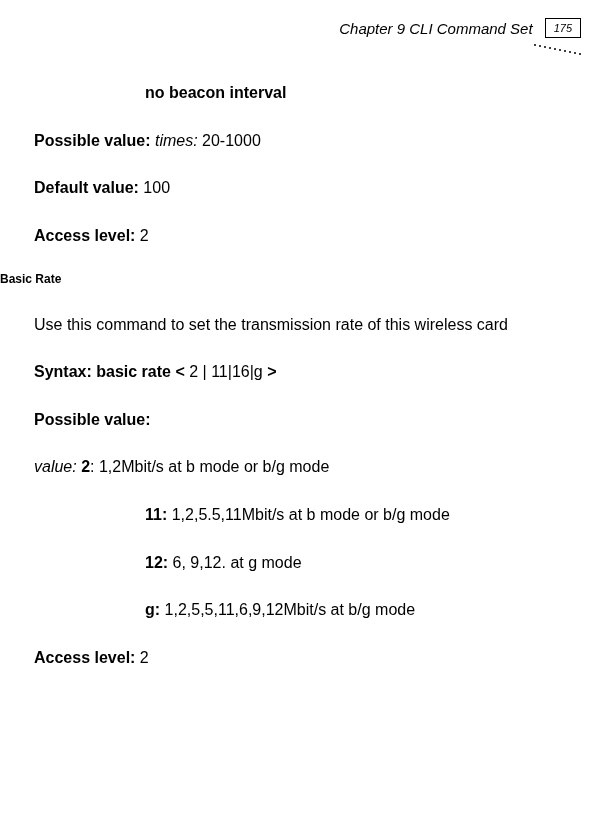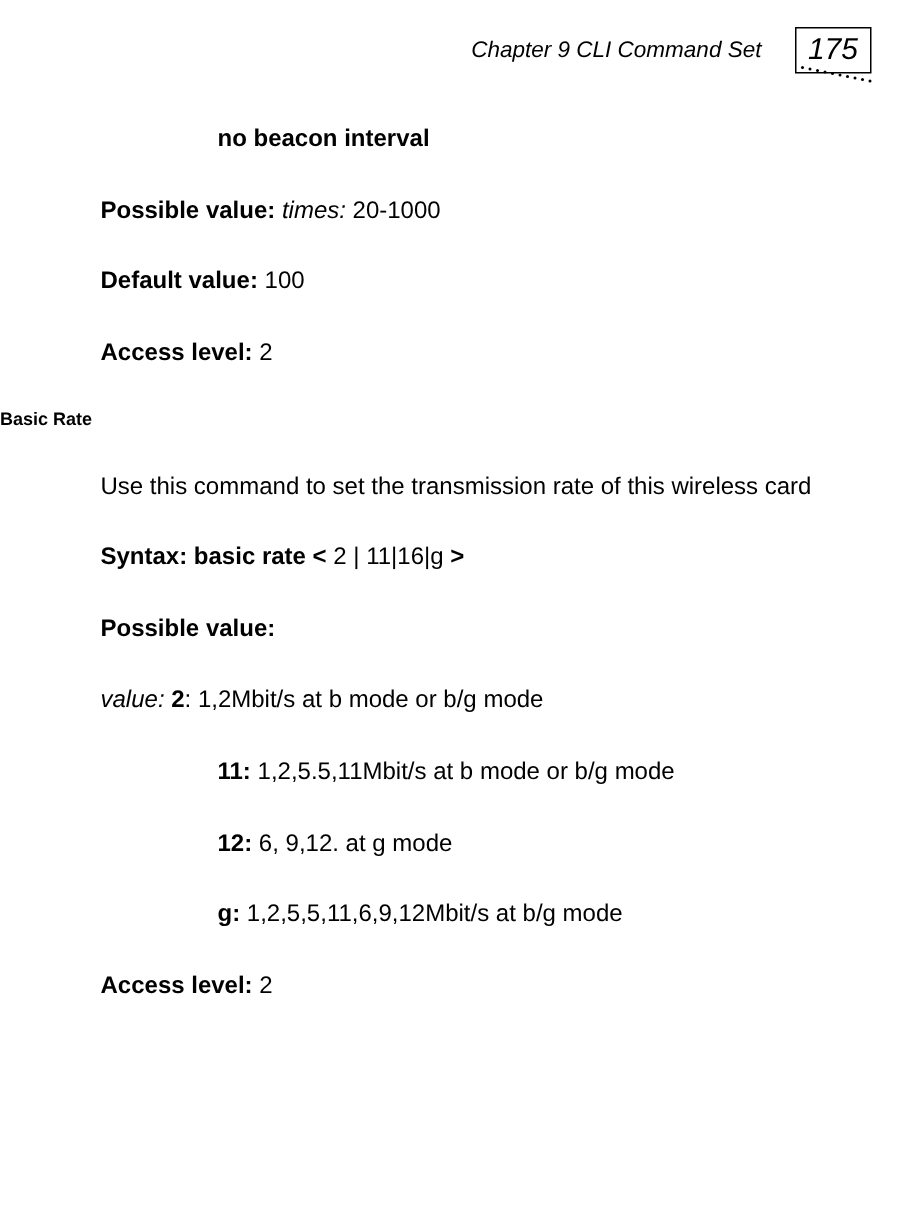--- a/index.html
+++ b/index.html
@@ -11,32 +11,31 @@
       background: #fff;
       color: #000;
       position: relative;
     }
     .page-header {
       position: absolute;
       top: 18px;
       right: 28px;
       display: flex;
       align-items: center;
-      gap: 10px;
     }
     .chapter-title {
       font-style: italic;
       font-size: 15px;
       margin-right: 12px;
     }
     .page-number-box {
       border: 1px solid #000;
       padding: 3px 8px 3px 8px;
       font-style: italic;
-      font-size: 20px;
+      font-size: 11px;
       position: relative;
     }
     .dotted-trail {
       position: absolute;
       top: 44px;
       right: 28px;
       display: flex;
     }
     .dot {
       width: 2px;
@@ -48,21 +47,21 @@
       position: absolute;
       top: 80px;
       left: 0;
       right: 12px;
       line-height: 1.6;
     }
     .para {
       margin-bottom: 22px;
     }
     .indent-1 {
-      margin-left: 67px;
+      margin-left: 34px;
     }
     .indent-2 {
       margin-left: 145px;
     }
     .bold {
       font-weight: bold;
     }
     .italic {
       font-style: italic;
     }

